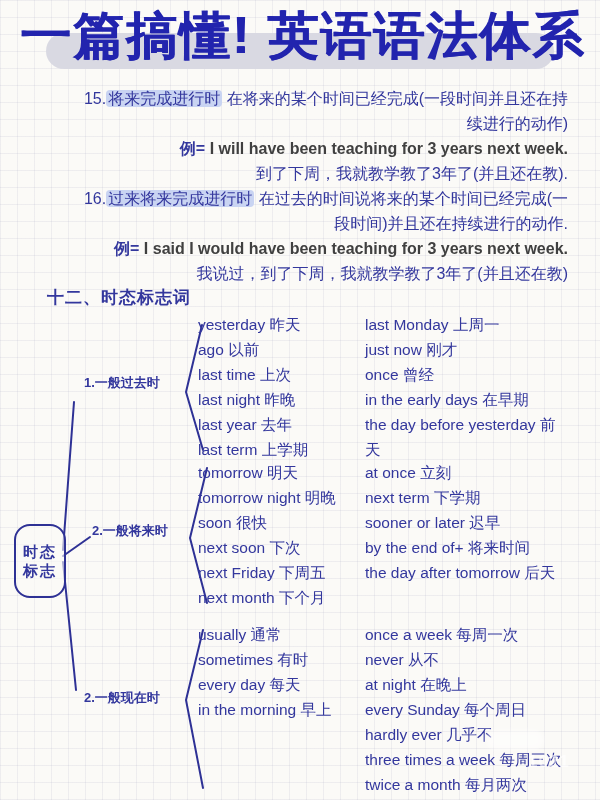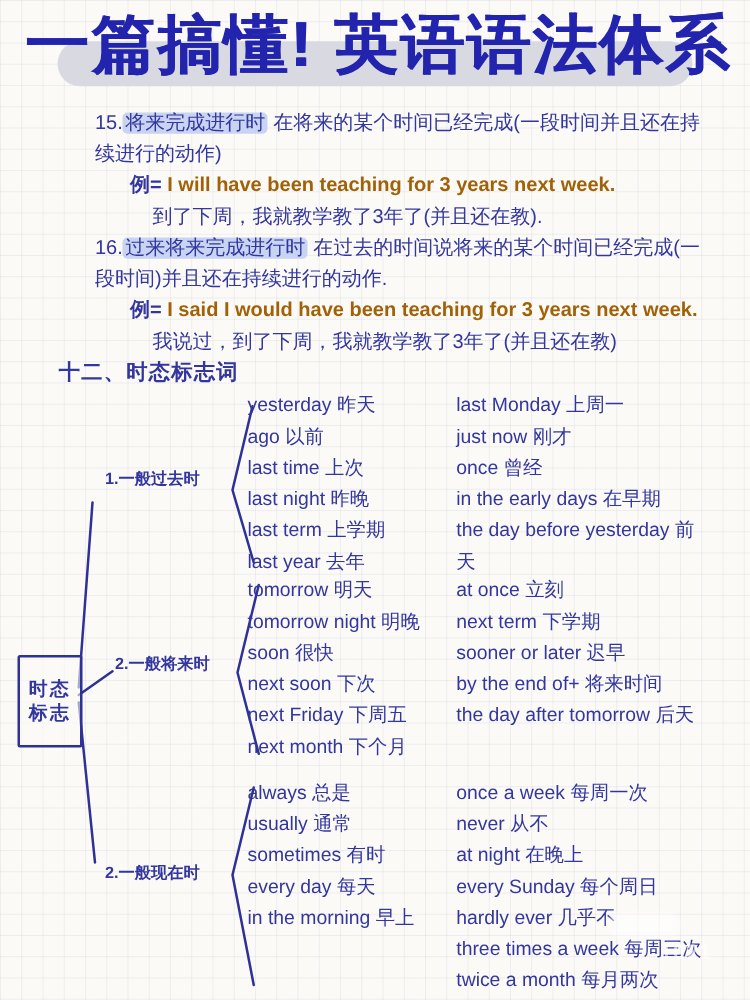--- a/index.html
+++ b/index.html
@@ -13,31 +13,31 @@
     background-size:17px 17px;
     color:#33379d;
   }
   .title-wrap{position:absolute;top:6px;left:20px;right:20px;height:62px;text-align:center;}
   .title-pill{position:absolute;top:27px;left:26px;right:26px;height:36px;border-radius:18px;background:#d9d9e2;}
   .title-text{
     position:relative;font-size:51px;font-weight:900;letter-spacing:2px;
     color:#2224ae;line-height:60px;white-space:nowrap;
     text-shadow:1px 0 0 #2224ae;
   }
-  .notes{position:absolute;top:86px;left:76px;width:492px;font-size:16px;line-height:25px;font-weight:500;}
+  .notes{position:absolute;top:86px;left:76px;width:492px;font-size:16px;line-height:25px;font-weight:500;text-align:right;}
   .notes p{margin:0;}
   .hl{background:#c9d4f2;border-radius:4px;padding:0 2px;}
   .ex-line{margin-left:28px !important;}
-  .ex-en{color:#a16207;font-weight:600;}
+  .ex-en{color:#404040;font-weight:600;}
   .ex-label{color:#33379d;font-weight:600;}
   .tr-line{margin-left:46px !important;}
   .mm-heading{position:absolute;top:286px;left:22px;font-size:17px;font-weight:700;letter-spacing:1px;margin-left:25px;}
   .mm-node{
     position:absolute;top:524px;left:14px;width:48px;height:70px;
-    border:2.5px solid #2e3195;border-radius:2px;
+    border:2.5px solid #2e3195;border-radius:16px;
     display:flex;flex-direction:column;align-items:center;justify-content:center;
     font-size:15px;font-weight:700;line-height:19px;letter-spacing:2px;background:rgba(251,250,247,.6);
   }
   .branch-label{position:absolute;font-size:13px;font-weight:600;white-space:nowrap;}
   #branch-label-0{top:374px;left:84px;}
   #branch-label-1{top:522px;left:92px;}
   #branch-label-2{top:689px;left:84px;}
   .word-group{position:absolute;left:198px;display:flex;font-size:15.5px;line-height:25px;font-weight:500;}
   #word-group-0{top:312px;}
   #word-group-1{top:460px;}
@@ -94,22 +94,22 @@
 <div class="branch-label" id="branch-label-0">1.一般过去时</div>
 <div class="branch-label" id="branch-label-1">2.一般将来时</div>
 <div class="branch-label" id="branch-label-2">2.一般现在时</div>
 
 <div class="word-group" id="word-group-0">
     <div class="col-left">
       <div class="phrase">yesterday 昨天</div>
       <div class="phrase">ago 以前</div>
       <div class="phrase">last time 上次</div>
       <div class="phrase">last night 昨晚</div>
+      <div class="phrase">last year 去年</div>
       <div class="phrase">last term 上学期</div>
-      <div class="phrase">last year 去年</div>
     </div>
     <div class="col-right">
       <div class="phrase">last Monday 上周一</div>
       <div class="phrase">just now 刚才</div>
       <div class="phrase">once 曾经</div>
       <div class="phrase">in the early days 在早期</div>
       <div class="phrase">the day before yesterday 前天</div>
     </div>
   </div>
 <div class="word-group" id="word-group-1">
@@ -124,21 +124,20 @@
     <div class="col-right">
       <div class="phrase">at once 立刻</div>
       <div class="phrase">next term 下学期</div>
       <div class="phrase">sooner or later 迟早</div>
       <div class="phrase">by the end of+ 将来时间</div>
       <div class="phrase">the day after tomorrow 后天</div>
     </div>
   </div>
 <div class="word-group" id="word-group-2">
     <div class="col-left">
-      <div class="phrase">always 总是</div>
       <div class="phrase">usually 通常</div>
       <div class="phrase">sometimes 有时</div>
       <div class="phrase">every day 每天</div>
       <div class="phrase">in the morning 早上</div>
     </div>
     <div class="col-right">
       <div class="phrase">once a week 每周一次</div>
       <div class="phrase">never 从不</div>
       <div class="phrase">at night 在晚上</div>
       <div class="phrase">every Sunday 每个周日</div>

